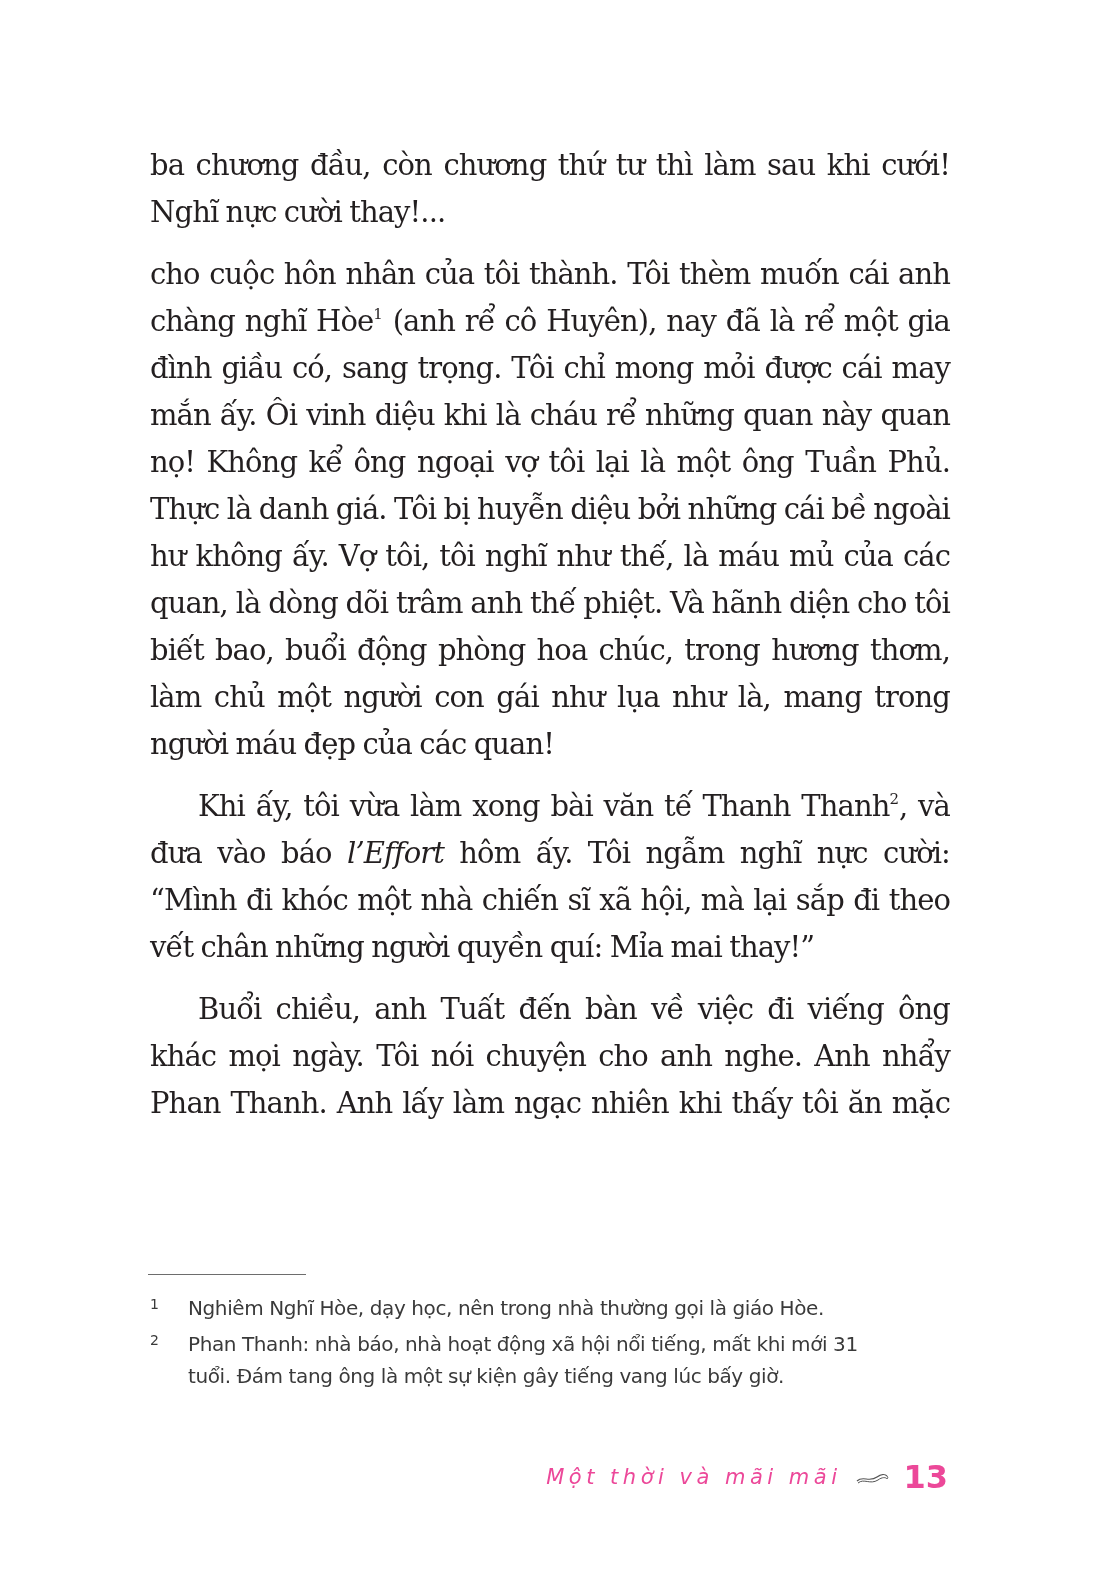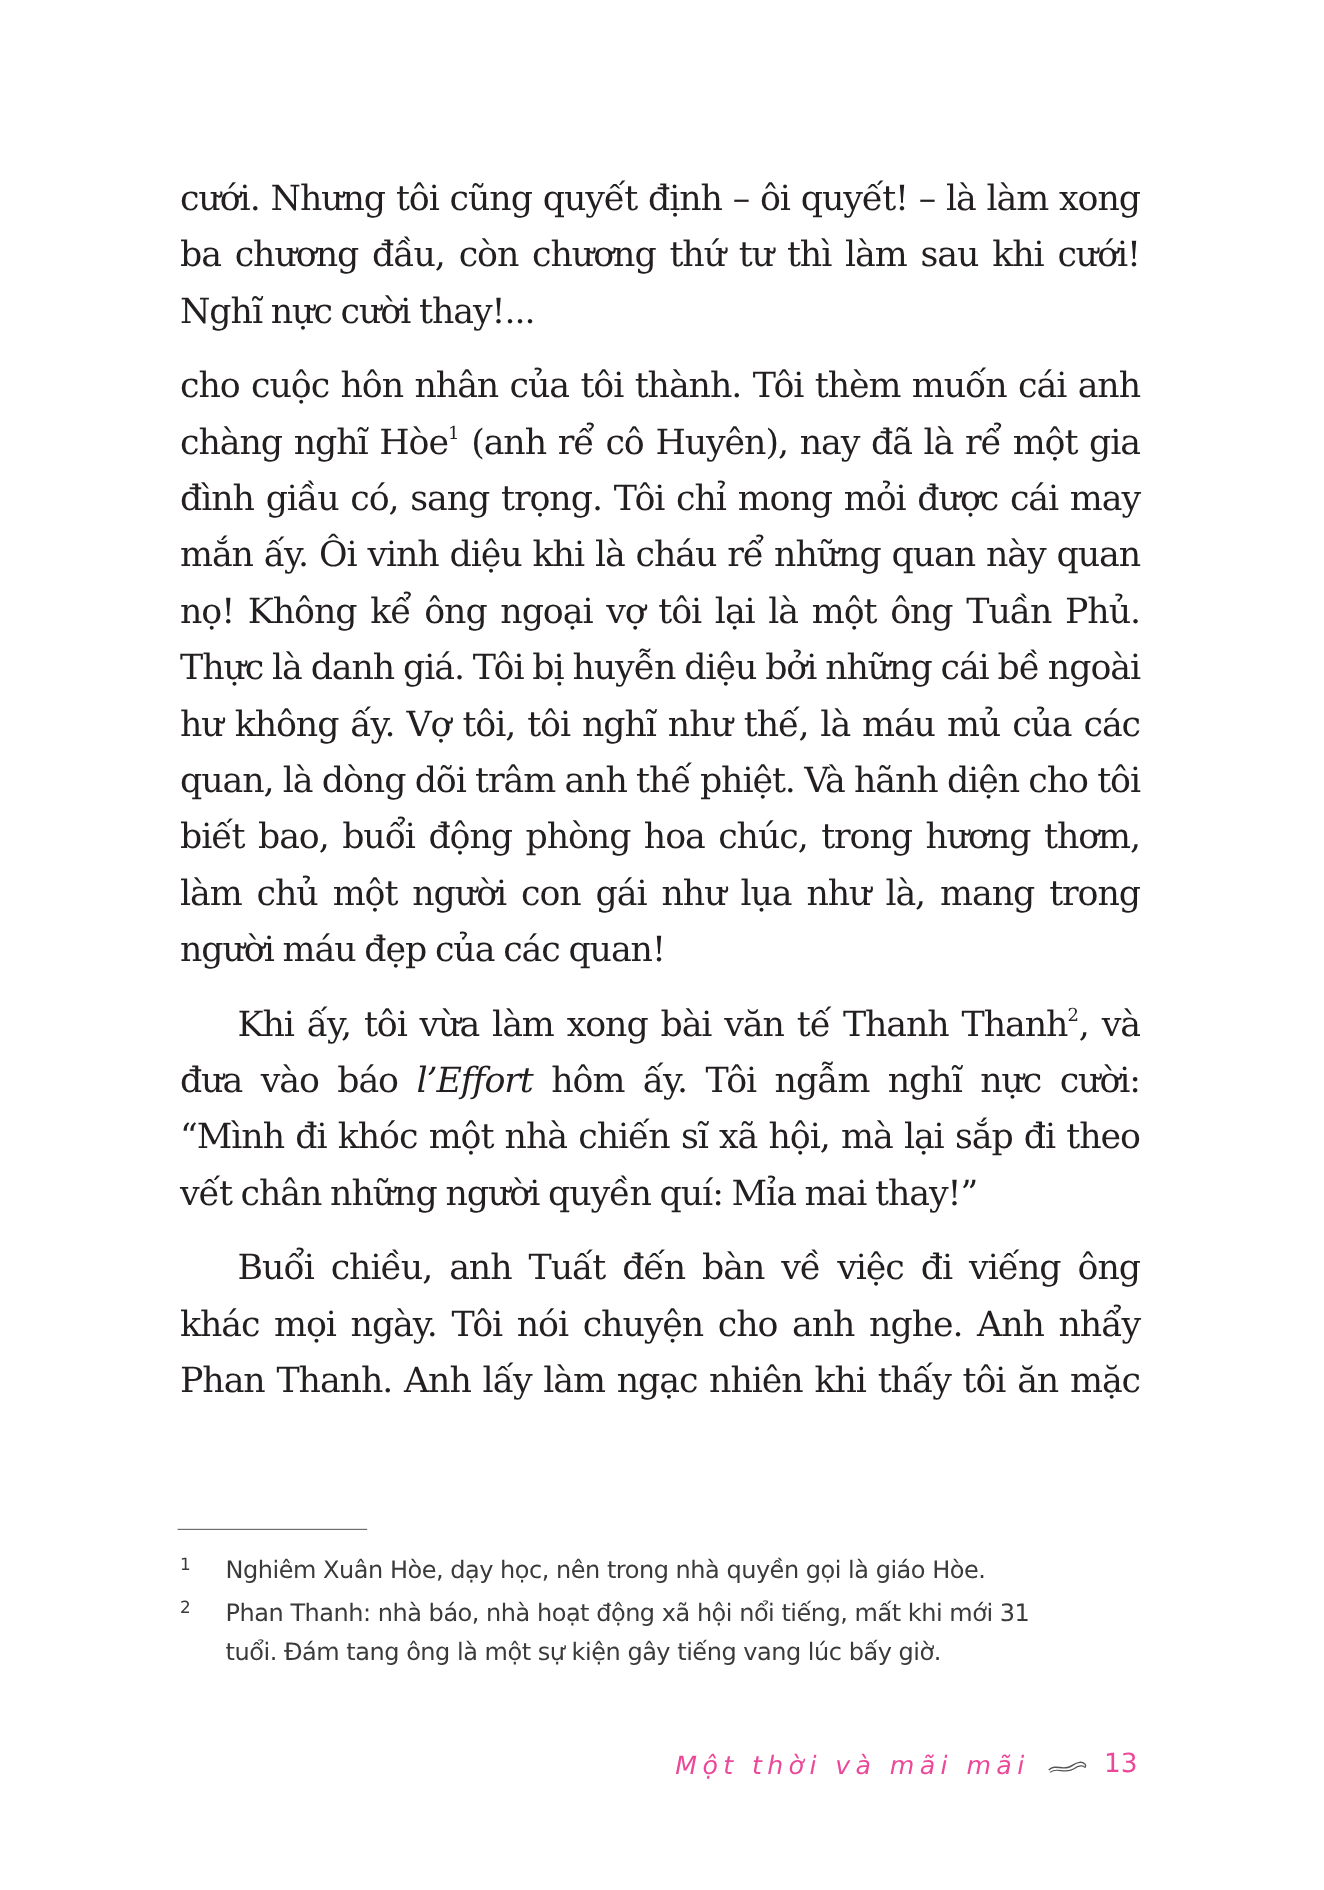--- a/index.html
+++ b/index.html
@@ -103,31 +103,31 @@
       font-style: italic;
       font-size: 21px;
       letter-spacing: 4.5px;
     }
     .ornament {
       width: 34px;
       height: 14px;
       display: inline-block;
     }
     .page-number {
-      font-size: 22px;
+      font-size: 32px;
       letter-spacing: 0;
+      font-weight: bold;
     }
   </style>
 </head>
 <body>
 
 <div class="page body-text">
 
   <div class="para">
-    <span class="line">cưới. Nhưng tôi cũng quyết định – ôi quyết! – là làm xong</span>
     <span class="line">ba chương đầu, còn chương thứ tư thì làm sau khi cưới!</span>
     <span class="line last">Nghĩ nực cười thay!...</span>
   </div>
 
   <div class="para">
     <span class="line">cho cuộc hôn nhân của tôi thành. Tôi thèm muốn cái anh</span>
     <span class="line"><span>chàng nghĩ Hòe</span><sup class="fn">1</sup> <span>(anh rể cô Huyên), nay đã là rể một gia</span></span>
     <span class="line">đình giầu có, sang trọng. Tôi chỉ mong mỏi được cái may</span>
     <span class="line">mắn ấy. Ôi vinh diệu khi là cháu rể những quan này quan</span>
     <span class="line">nọ! Không kể ông ngoại vợ tôi lại là một ông Tuần Phủ.</span>
@@ -152,21 +152,21 @@
     <span class="line">Phan Thanh. Anh lấy làm ngạc nhiên khi thấy tôi ăn mặc</span>
   </div>
 
 </div>
 
 <div class="rule"></div>
 
 <div class="footnotes">
   <div class="fn-item">
     <span class="fn-num">1</span>
-    <span class="fn-line">Nghiêm Xuân Hòe, dạy học, nên trong nhà quyền gọi là giáo Hòe.</span>
+    <span class="fn-line">Nghiêm Nghĩ Hòe, dạy học, nên trong nhà thường gọi là giáo Hòe.</span>
   </div>
   <div class="fn-item">
     <span class="fn-num">2</span>
     <span class="fn-line">Phan Thanh: nhà báo, nhà hoạt động xã hội nổi tiếng, mất khi mới 31</span>
     <span class="fn-line">tuổi. Đám tang ông là một sự kiện gây tiếng vang lúc bấy giờ.</span>
   </div>
 </div>
 
 <div class="running-footer">
   <span class="footer-title">Một thời và mãi mãi</span>

